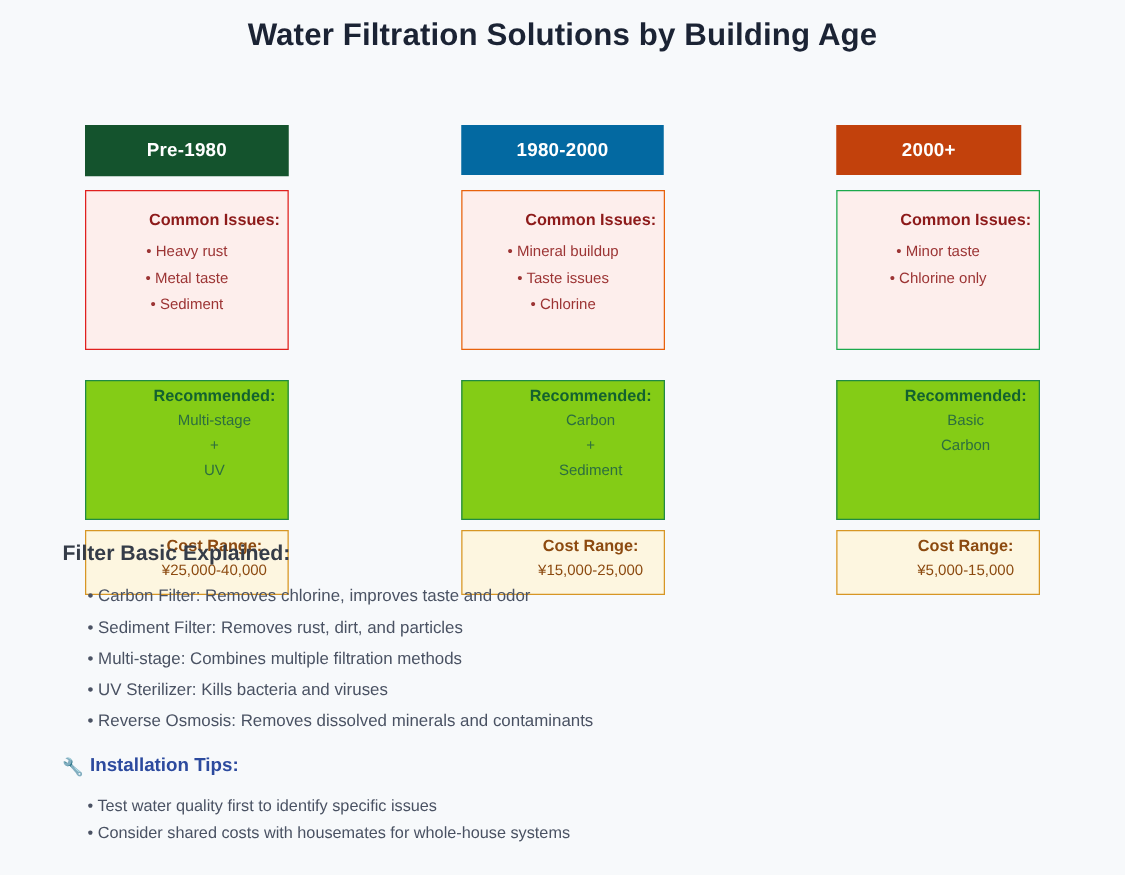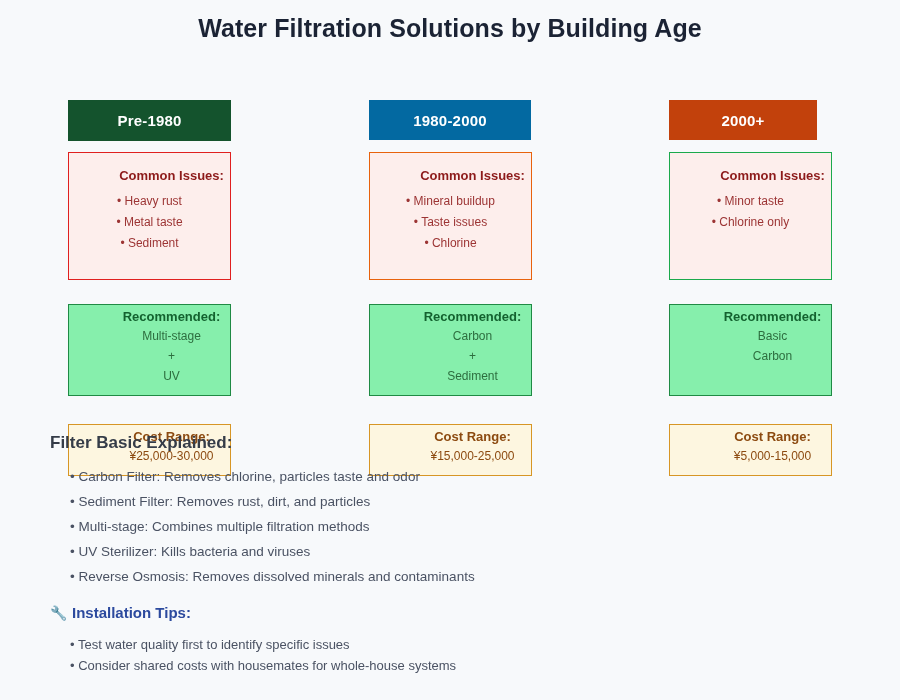--- a/index.html
+++ b/index.html
@@ -88,23 +88,23 @@
   .issues .overflow-lines {
     position: absolute;
     left: -60px;
     right: -60px;
     top: 36px;
   }
 
   
   .recommend {
     width: 163px;
-    height: 92px;
+    height: 112px;
     top: 304px;
-    background: #86efac;
+    background: #84cc16;
     border-color: #1f8a44;
   }
   .recommend.c0 { left: 68px; }
   .recommend.c1 { left: 369px; }
   .recommend.c2 { left: 669px; }
   .recommend .card-title {
     color: #13622f;
     margin-top: 4px;
   }
   .recommend .card-line {
@@ -216,21 +216,21 @@
 
 <div class="card recommend c0">
   <div class="card-title">Recommended:</div>
   <div class="card-line">Multi-stage</div>
   <div class="card-line">+</div>
   <div class="card-line">UV</div>
 </div>
 
 <div class="card cost c0">
   <div class="card-title">Cost Range:</div>
-  <div class="card-line">¥25,000-30,000</div>
+  <div class="card-line">¥25,000-40,000</div>
 </div>
 
 <div class="col-header c1">
   <span>1980-2000</span>
 </div>
 
 <div class="card issues c1">
   <div class="card-title">Common Issues:</div>
   <div class="overflow-lines">
     <div class="card-line">• Mineral buildup</div>
@@ -270,21 +270,21 @@
 </div>
 
 <div class="card cost c2">
   <div class="card-title">Cost Range:</div>
   <div class="card-line">¥5,000-15,000</div>
 </div>
 
 <div class="filter-section">
   <div class="section-heading">Filter Basic Explained:</div>
   <div class="filter-list">
-    <div class="bullet-row">• Carbon Filter: Removes chlorine, particles taste and odor</div>
+    <div class="bullet-row">• Carbon Filter: Removes chlorine, improves taste and odor</div>
     <div class="bullet-row">• Sediment Filter: Removes rust, dirt, and particles</div>
     <div class="bullet-row">• Multi-stage: Combines multiple filtration methods</div>
     <div class="bullet-row">• UV Sterilizer: Kills bacteria and viruses</div>
     <div class="bullet-row">• Reverse Osmosis: Removes dissolved minerals and contaminants</div>
   </div>
 </div>
 
 <div class="tips-section">
   <div class="tips-heading-row">
     <span class="wrench-icon">🔧</span>

